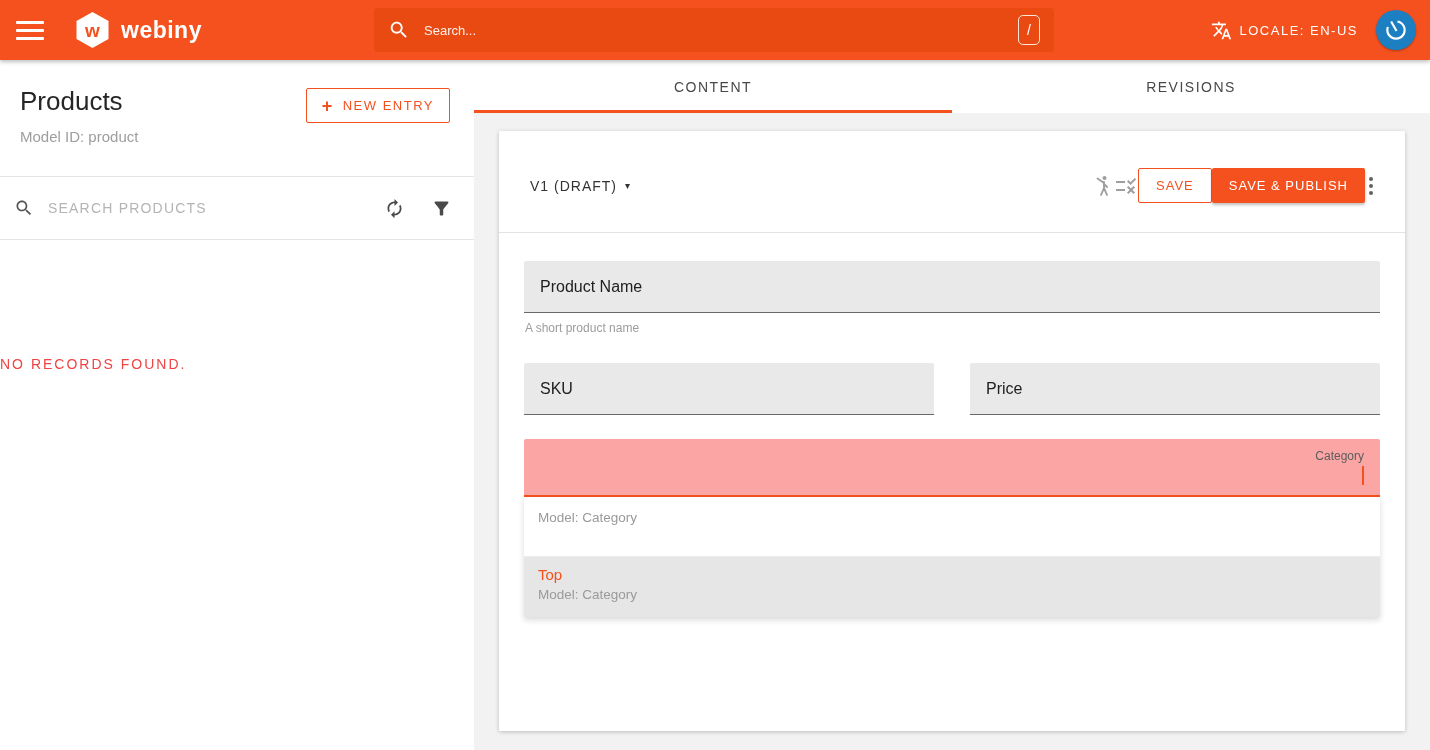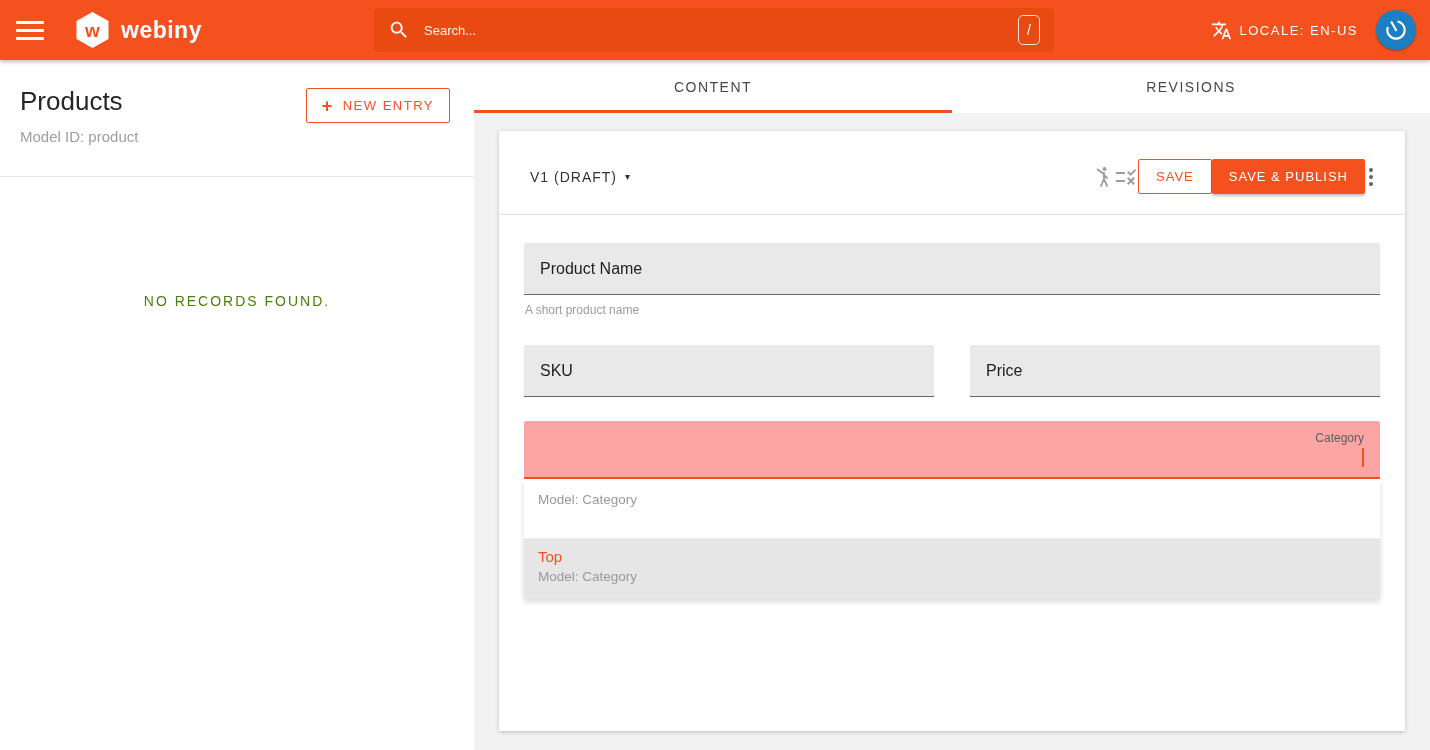--- a/index.html
+++ b/index.html
@@ -42,33 +42,33 @@
                  border:1px solid #f4511e; border-radius:2px; background:#fff; color:#f4511e;
                  font-size:13px; letter-spacing:1.5px; cursor:pointer; font-family:inherit; margin-top:2px; }
   .btn-outline .plus { font-size:18px; font-weight:bold; line-height:1; }
   .side-search { height:63px; border-bottom:1px solid #e4e4e4; display:flex; align-items:center;
                  padding:0 22px 0 14px; gap:0; }
   .side-search input { flex:1; border:none; outline:none; font-size:14px; letter-spacing:1.2px;
                        color:#424242; margin-left:14px; font-family:inherit; }
   .side-search input::placeholder { color:#b4b4b4; }
   .side-icon { cursor:pointer; display:flex; align-items:center; justify-content:center; }
   .side-search .side-icon + .side-icon { margin-left:26px; }
-  .empty-msg { margin-top:116px; text-align:center; font-size:14px; letter-spacing:2px; color:#4d7c0f; }
+  .empty-msg { margin-top:116px; font-size:14px; letter-spacing:2px; color:#ef4444; }
 
   
   .tabbar { height:53px; background:#fff; display:flex; box-shadow:0 1px 1px rgba(0,0,0,.08); }
   .tab { flex:1; display:flex; align-items:center; justify-content:center; font-size:14px;
          letter-spacing:1.5px; color:#484848; cursor:pointer; position:relative; }
   .tab.active::after { content:""; position:absolute; left:0; right:0; bottom:0; height:3px; background:#f4511e; }
 
   
   .scrollarea { flex:1; background:#f2f2f2; overflow:hidden; padding-top:18px; }
   .card { width:906px; margin:0 auto; min-height:600px; background:#fff;
           box-shadow:0 1px 4px rgba(0,0,0,.22); border-radius:1px; }
-  .card-head { height:84px; border-bottom:1px solid #e2e2e2; display:flex; align-items:center;
+  .card-head { height:102px; border-bottom:1px solid #e2e2e2; display:flex; align-items:center;
                justify-content:space-between; padding:8px 28px 0 31px; }
   .version { display:flex; align-items:center; gap:8px; font-size:14px; letter-spacing:1px;
              color:#333; cursor:pointer; }
   .version .caret-down { font-size:10px; color:#333; }
   .head-actions { display:flex; align-items:center; }
   .icon-btn { cursor:pointer; display:flex; align-items:center; justify-content:center; }
   .btn-save { height:35px; padding:0 17px; background:#fff; border:1px solid #f4511e; border-radius:2px;
               color:#f4511e; font-size:13px; letter-spacing:1px; cursor:pointer; font-family:inherit; }
   .btn-publish { height:35px; padding:0 17px; background:#f4511e; border:none; border-radius:2px;
                  color:#fff; font-size:13px; letter-spacing:1px; cursor:pointer; font-family:inherit;
@@ -145,20 +145,36 @@
       <div>
         <div class="page-title">Products</div>
         <div class="page-sub">Model ID: product</div>
       </div>
       <button class="btn-outline">
         <span class="plus">+</span>
         <span>NEW ENTRY</span>
       </button>
     </div>
 
+    <div class="side-search">
+      <svg width="20" height="20" viewBox="0 0 24 24" fill="#555555">
+        <path d="M15.5 14h-.79l-.28-.27C15.41 12.59 16 11.11 16 9.5 16 5.91 13.09 3 9.5 3S3 5.91 3 9.5 5.91 16 9.5 16c1.61 0 3.09-.59 4.23-1.57l.27.28v.79l5 4.99L20.49 19l-4.99-5zm-6 0C7.01 14 5 11.99 5 9.5S7.01 5 9.5 5 14 7.01 14 9.5 11.99 14 9.5 14z"></path>
+      </svg>
+      <input type="text" placeholder="SEARCH PRODUCTS" style="">
+      <span class="side-icon">
+        <svg width="21" height="21" viewBox="0 0 24 24" fill="#4a4a4a">
+          <path d="M12 6v3l4-4-4-4v3c-4.42 0-8 3.58-8 8 0 1.57.46 3.03 1.24 4.26L6.7 14.8c-.45-.83-.7-1.79-.7-2.8 0-3.31 2.69-6 6-6zm6.76 1.74L17.3 9.2c.44.84.7 1.79.7 2.8 0 3.31-2.69 6-6 6v-3l-4 4 4 4v-3c4.42 0 8-3.58 8-8 0-1.57-.46-3.03-1.24-4.26z"></path>
+        </svg>
+      </span>
+      <span class="side-icon">
+        <svg width="21" height="21" viewBox="0 0 24 24" fill="#4a4a4a">
+          <path d="M4.25 5.61C6.27 8.2 10 13 10 13v6c0 .55.45 1 1 1h2c.55 0 1-.45 1-1v-6s3.72-4.8 5.74-7.39c.51-.66.04-1.61-.79-1.61H5.04c-.83 0-1.3.95-.79 1.61z"></path>
+        </svg>
+      </span>
+    </div>
 
     <div class="empty-msg">NO RECORDS FOUND.</div>
   </aside>
 
   <main class="content">
     <div class="tabbar">
       <div class="tab active">
         <span>CONTENT</span>
       </div>
       <div class="tab">

